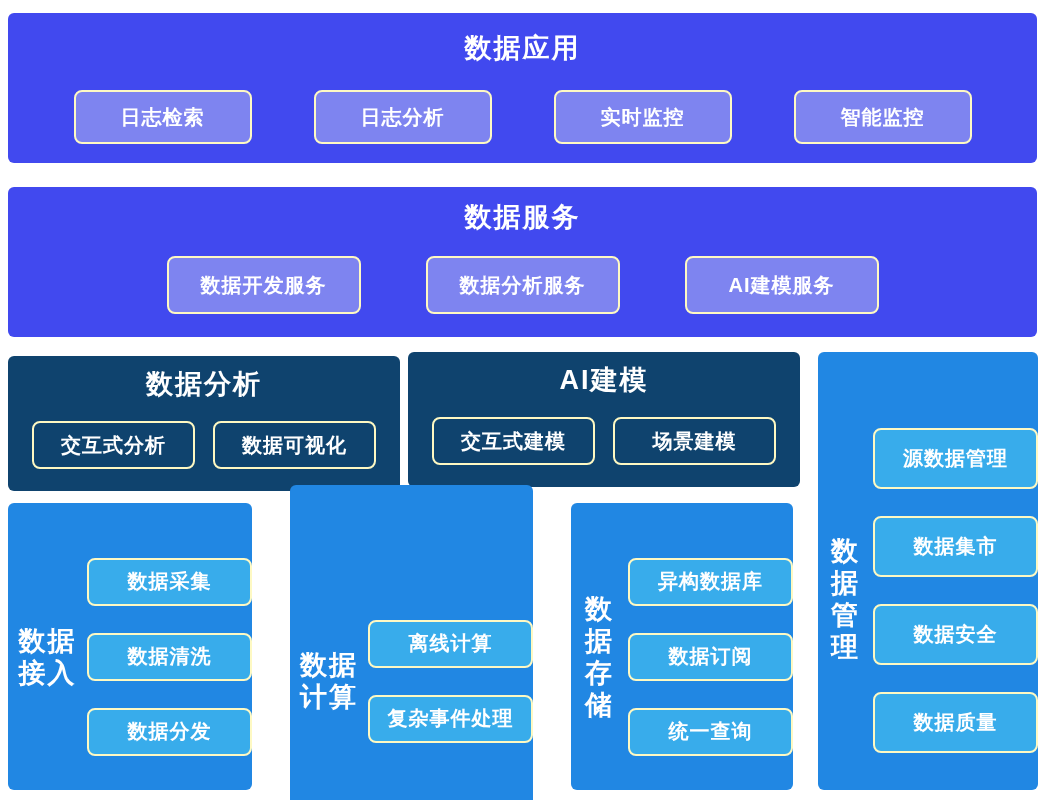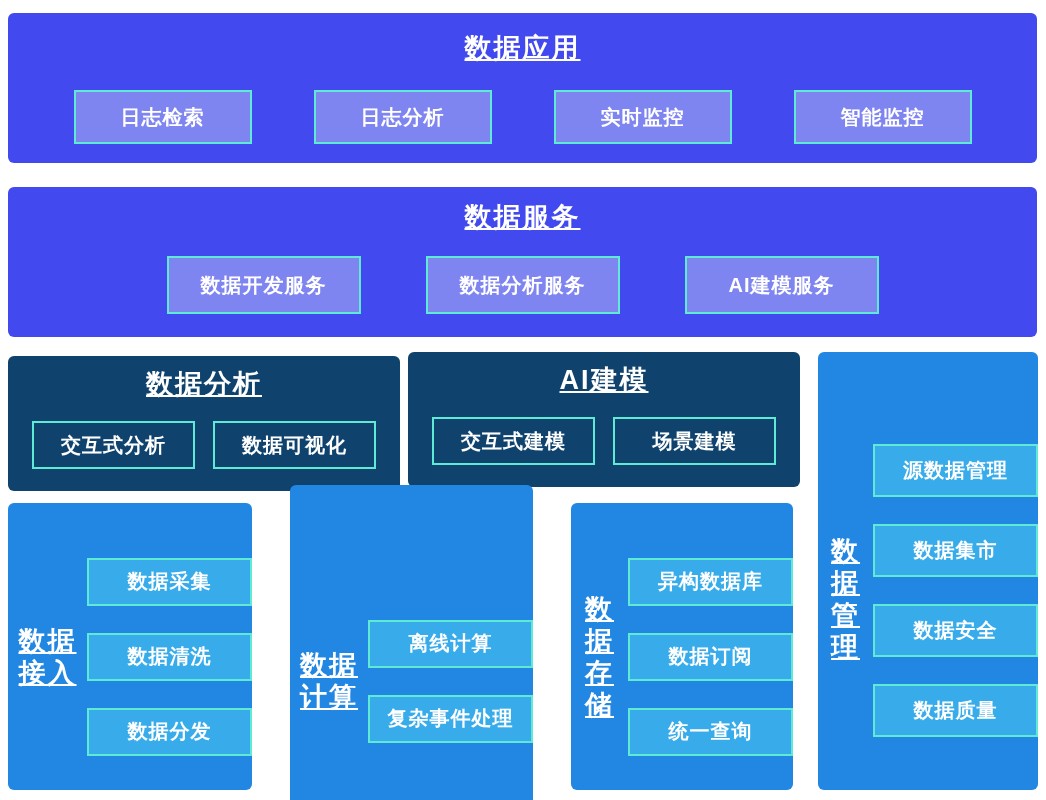--- a/index.html
+++ b/index.html
@@ -20,34 +20,33 @@
   .indigo { background: #4149ef; }
   .navy   { background: #0f436e; }
   .blue   { background: #2187e3; }
 
   .band-title {
     text-align: center;
     font-size: 27px;
     font-weight: 700;
     letter-spacing: 2px;
     line-height: 32px;
-    text-decoration: underline;
   }
   .row {
     display: flex;
     justify-content: center;
     align-items: center;
   }
   .chip {
     box-sizing: border-box;
     display: flex;
     align-items: center;
     justify-content: center;
-    border: 2px solid #5eead4;
-    border-radius: 0;
+    border: 2px solid #fef9c3;
+    border-radius: 8px;
     font-size: 20px;
     font-weight: 700;
     letter-spacing: 1px;
     white-space: nowrap;
   }
   
   .sec-app .band-title { margin-top: 19px; }
   .sec-app .row { margin-top: 26px; gap: 62px; }
   .chip.app { width: 178px; height: 54px; background: #7e84f0; }
 
@@ -63,21 +62,21 @@
   
   .col {
     display: flex;
     flex-direction: row;
     align-items: center;
   }
   .chip.lite { min-width: 165px; height: 48px; padding: 0 14px; background: #38aceb; border-width: 2.5px; }
 
   .col-mgmt .band-title { margin-top: 55px; }
   .col-mgmt .list { display: flex; flex-direction: column; align-items: center; gap: 27px; margin-top: 38px; }
-  .col-mgmt .chip.lite { min-width: 165px; width: 165px; height: 53px; }
+  .col-mgmt .chip.lite { min-width: 165px; width: 165px; height: 61px; }
 
   .col-bot .band-title { margin-top: 20px; }
   .col-bot .list { display: flex; flex-direction: column; align-items: center; gap: 27px; margin-top: 20px; }
 
   
   #sec-app     { left: 8px;   top: 13px;  width: 1029px; height: 150px; }
   #sec-svc     { left: 8px;   top: 187px; width: 1029px; height: 150px; }
   #p-analysis  { left: 8px;   top: 356px; width: 392px;  height: 135px; }
   #p-ai        { left: 408px; top: 352px; width: 392px;  height: 135px; }
   #p-mgmt      { left: 818px; top: 352px; width: 220px;  height: 438px; }

